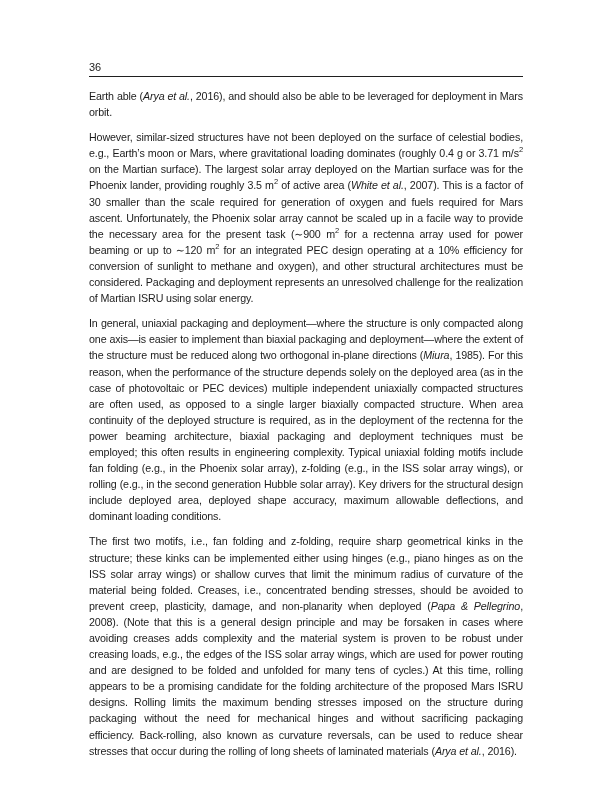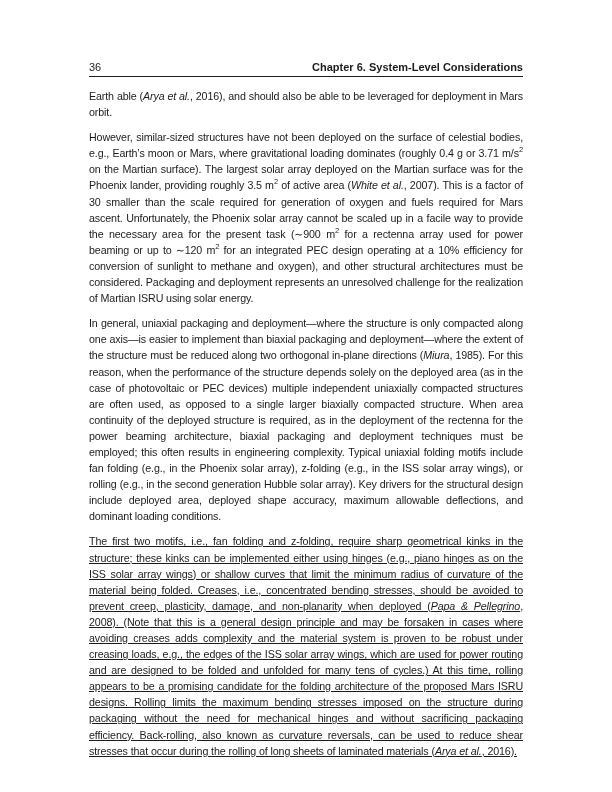--- a/index.html
+++ b/index.html
@@ -42,40 +42,38 @@
   }
   .doc-body p.para {
     margin: 0 0 9px 0;
     font-size: 10.7px;
     line-height: 16.1px;
     text-align: justify;
     letter-spacing: -0.12px;
   }
   .doc-body p.para:last-child {
     margin-bottom: 0;
-    text-decoration: underline;
   }
   .doc-body em {
     font-style: italic;
     margin-top: 27px;
   }
   .doc-body sup {
     font-size: 7.5px;
     line-height: 0;
     vertical-align: super;
   }
 </style>
 </head>
 <body>
 
 <div class="page">
   <div class="content">
     <div class="page-header">
       <span class="page-number">36</span>
-      <span class="chapter-title">Chapter 6. System-Level Considerations</span>
     </div>
     <div class="doc-body">
         <p class="para"><span>Earth able (</span><em>Arya et al.</em><span>, 2016), and should also be able to be leveraged for deployment in Mars orbit.</span></p>
         <p class="para"><span>However, similar-sized structures have not been deployed on the surface of celestial bodies, e.g., Earth’s moon or Mars, where gravitational loading dominates (roughly 0.4 g or 3.71 m/s</span><sup>2</sup><span> on the Martian surface). The largest solar array deployed on the Martian surface was for the Phoenix lander, providing roughly 3.5 m</span><sup>2</sup><span> of active area (</span><em>White et al.</em><span>, 2007). This is a factor of 30 smaller than the scale required for generation of oxygen and fuels required for Mars ascent. Unfortunately, the Phoenix solar array cannot be scaled up in a facile way to provide the necessary area for the present task (∼900 m</span><sup>2</sup><span> for a rectenna array used for power beaming or up to ∼120 m</span><sup>2</sup><span> for an integrated PEC design operating at a 10% efficiency for conversion of sunlight to methane and oxygen), and other structural architectures must be considered. Packaging and deployment represents an unresolved challenge for the realization of Martian ISRU using solar energy.</span></p>
         <p class="para"><span>In general, uniaxial packaging and deployment—where the structure is only compacted along one axis—is easier to implement than biaxial packaging and deployment—where the extent of the structure must be reduced along two orthogonal in-plane directions (</span><em>Miura</em><span>, 1985). For this reason, when the performance of the structure depends solely on the deployed area (as in the case of photovoltaic or PEC devices) multiple independent uniaxially compacted structures are often used, as opposed to a single larger biaxially compacted structure. When area continuity of the deployed structure is required, as in the deployment of the rectenna for the power beaming architecture, biaxial packaging and deployment techniques must be employed; this often results in engineering complexity. Typical uniaxial folding motifs include fan folding (e.g., in the Phoenix solar array), z-folding (e.g., in the ISS solar array wings), or rolling (e.g., in the second generation Hubble solar array). Key drivers for the structural design include deployed area, deployed shape accuracy, maximum allowable deflections, and dominant loading conditions.</span></p>
         <p class="para"><span>The first two motifs, i.e., fan folding and z-folding, require sharp geometrical kinks in the structure; these kinks can be implemented either using hinges (e.g., piano hinges as on the ISS solar array wings) or shallow curves that limit the minimum radius of curvature of the material being folded. Creases, i.e., concentrated bending stresses, should be avoided to prevent creep, plasticity, damage, and non-planarity when deployed (</span><em>Papa &amp; Pellegrino</em><span>, 2008). (Note that this is a general design principle and may be forsaken in cases where avoiding creases adds complexity and the material system is proven to be robust under creasing loads, e.g., the edges of the ISS solar array wings, which are used for power routing and are designed to be folded and unfolded for many tens of cycles.) At this time, rolling appears to be a promising candidate for the folding architecture of the proposed Mars ISRU designs. Rolling limits the maximum bending stresses imposed on the structure during packaging without the need for mechanical hinges and without sacrificing packaging efficiency. Back-rolling, also known as curvature reversals, can be used to reduce shear stresses that occur during the rolling of long sheets of laminated materials (</span><em>Arya et al.</em><span>, 2016).</span></p>
       </div>
   </div>
 </div>
 

